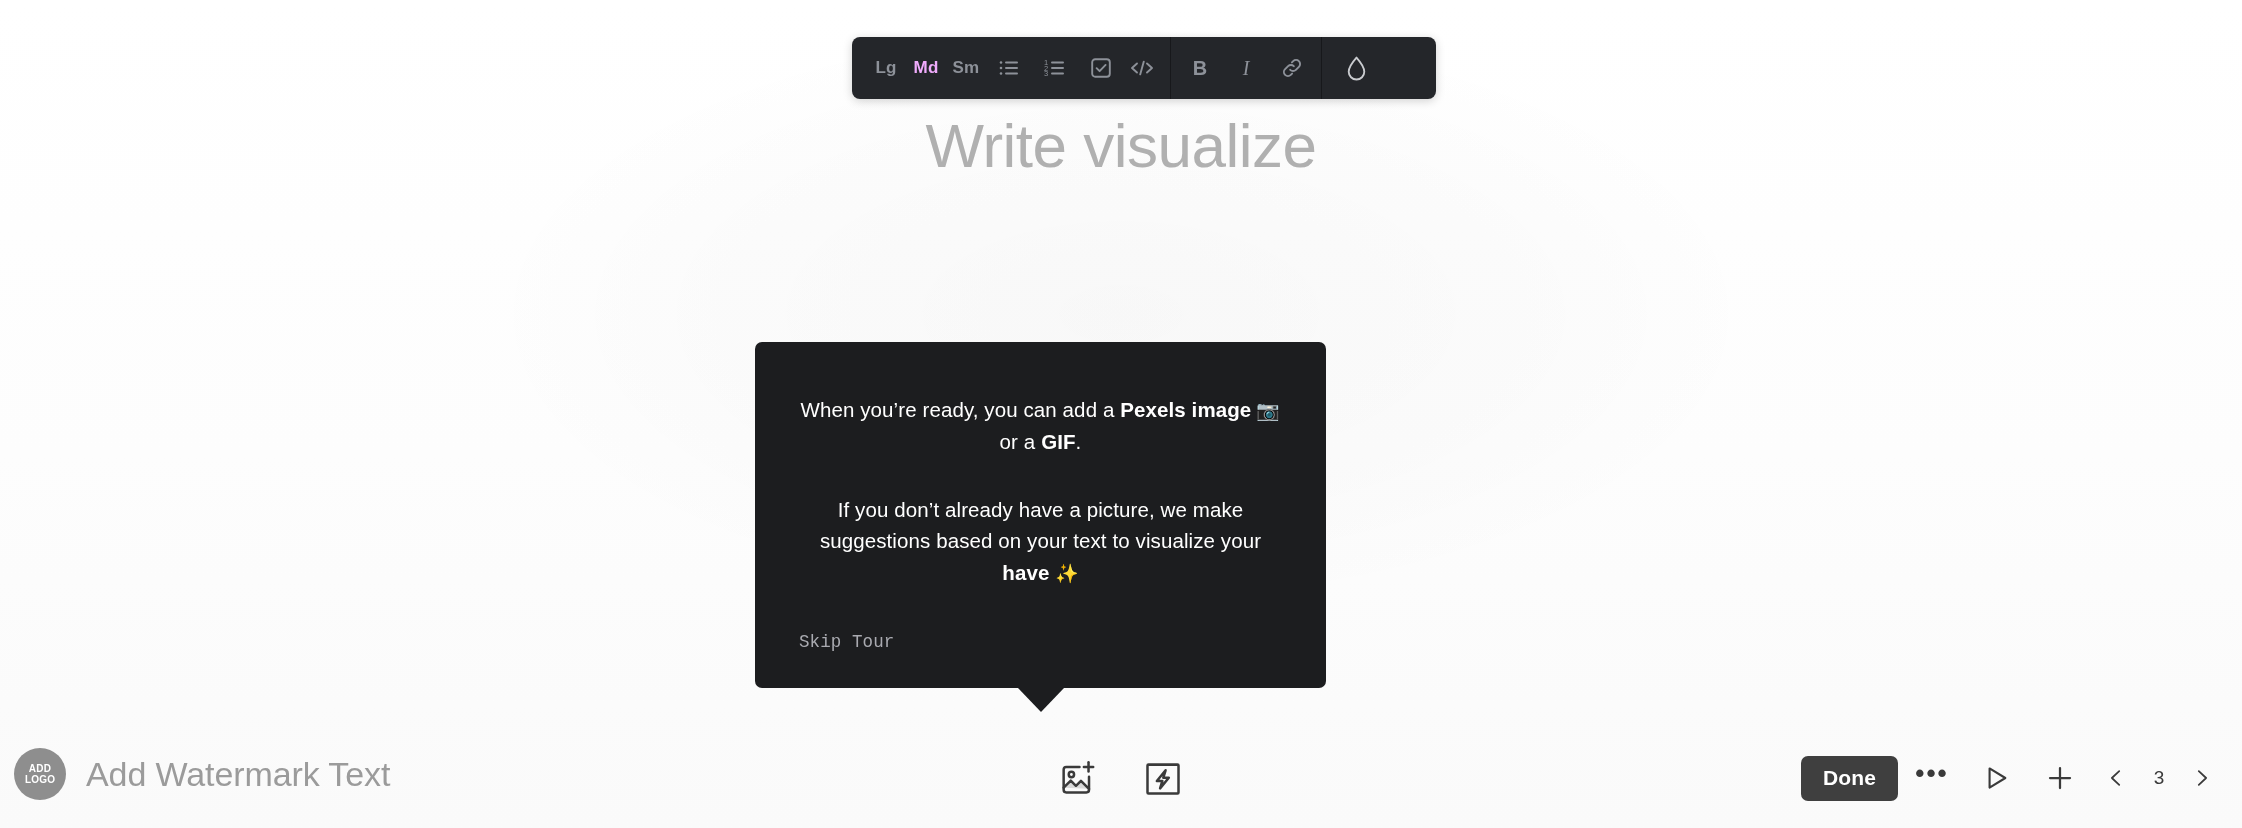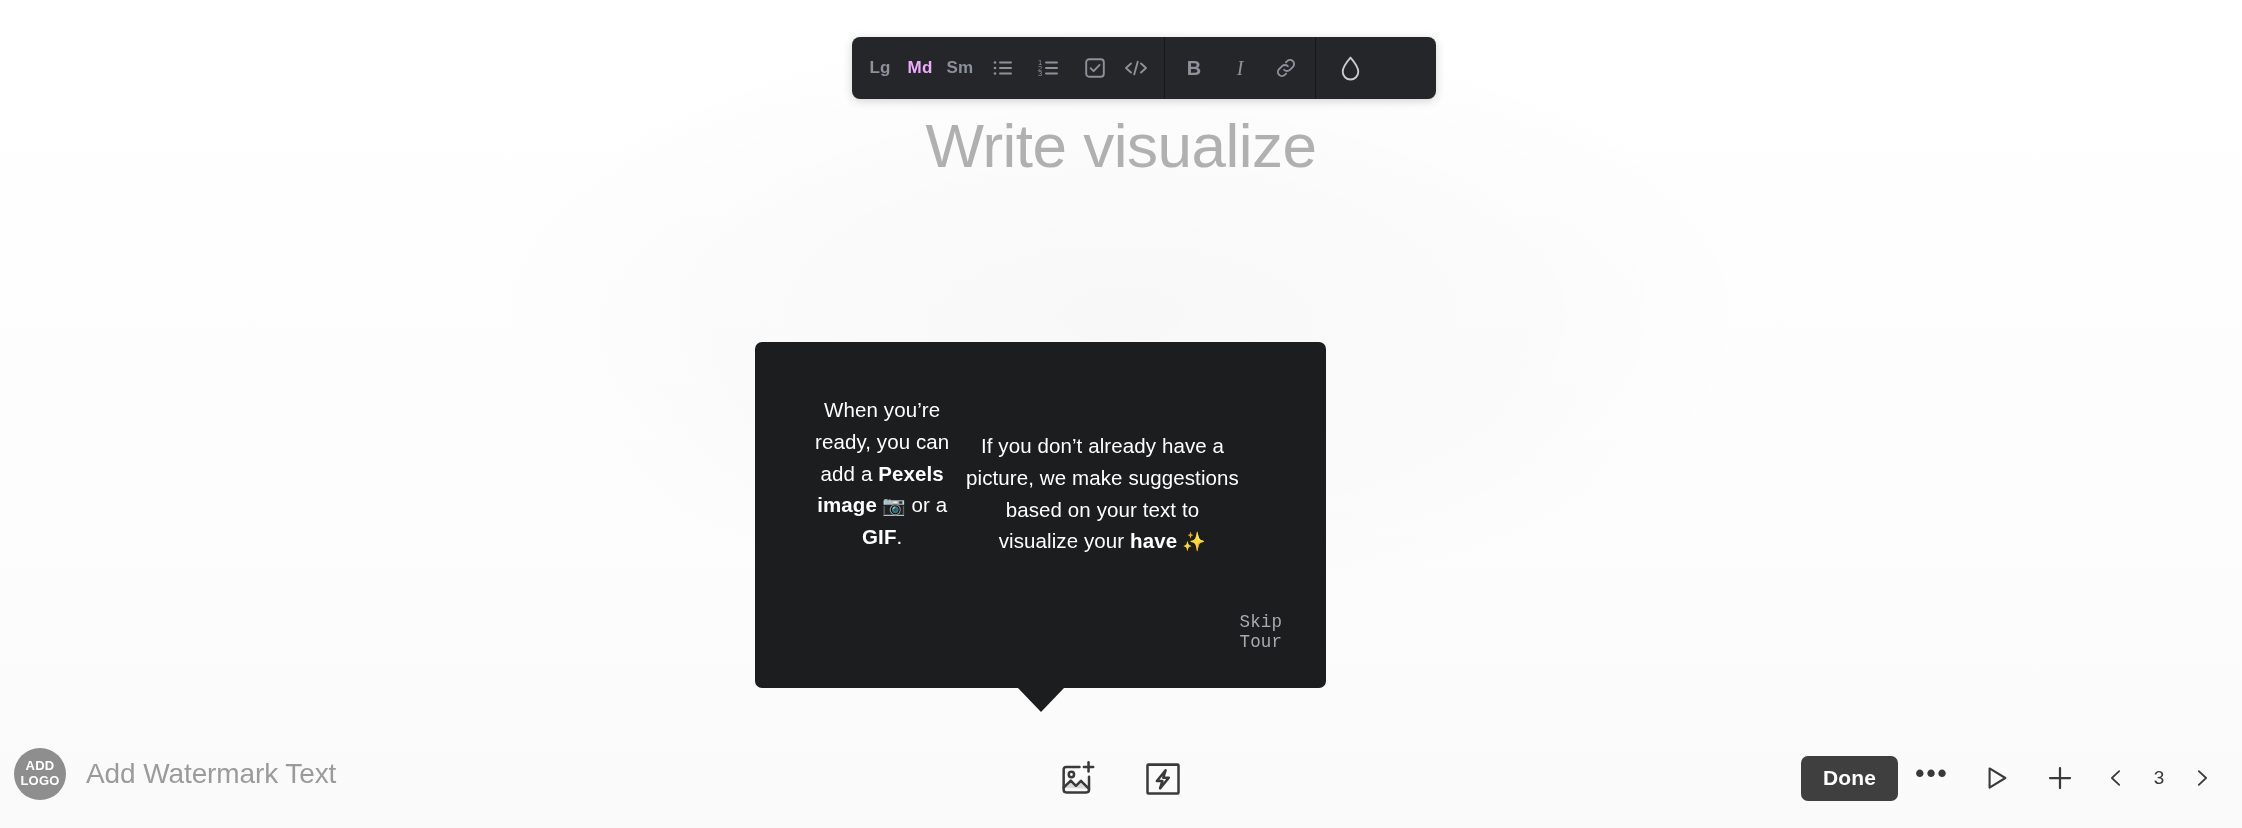--- a/index.html
+++ b/index.html
@@ -66,21 +66,21 @@
     font-size: 17px;
     font-weight: 700;
     letter-spacing: .2px;
     padding: 0 4px;
     min-width: 40px;
   }
   .tb-btn.size-lbl.active { color: #f0abfc; }
   .tb-btn.bold-lbl { font-size: 20px; font-weight: 800; }
   .tb-btn.italic-lbl { font-size: 20px; font-style: italic; font-family: "Liberation Serif", serif; }
   .tb-btn svg { display: block; }
-  .tb-pad-l { padding-left: 8px; }
+  .tb-pad-l { padding-left: 14px; }
   .tb-pad-r { padding-right: 10px; }
   .tb-grp-b { padding: 0 6px; }
 
   
   #write-placeholder {
     position: absolute;
     top: 110px;
     left: 0;
     right: 0;
     text-align: center;
@@ -97,21 +97,21 @@
     position: absolute;
     left: 755px;
     top: 342px;
     width: 571px;
     height: 346px;
     background: #1c1d1f;
     border-radius: 7px;
     z-index: 40;
     padding: 52px 44px 0 44px;
     display: flex;
-    flex-direction: row;
+    flex-direction: column;
   }
   #coachmark::after {
     content: "";
     position: absolute;
     left: 50%;
     bottom: -24px;
     transform: translateX(-50%);
     width: 0; height: 0;
     border-left: 23px solid transparent;
     border-right: 23px solid transparent;
@@ -158,30 +158,30 @@
   }
   #add-logo {
     width: 52px; height: 52px;
     border-radius: 50%;
     background: #8e8e8e;
     color: #ffffff;
     display: flex;
     flex-direction: column;
     align-items: center;
     justify-content: center;
-    font-size: 13px;
+    font-size: 10px;
     font-weight: 700;
     line-height: 1.12;
     letter-spacing: .2px;
     cursor: pointer;
     text-align: center;
   }
   #watermark-text {
     color: #9b9b9b;
-    font-size: 28px;
+    font-size: 34px;
     letter-spacing: -0.1px;
     cursor: pointer;
   }
 
   
   #media-buttons {
     position: absolute;
     left: 50%;
     top: 22px;
     transform: translateX(-50%);

